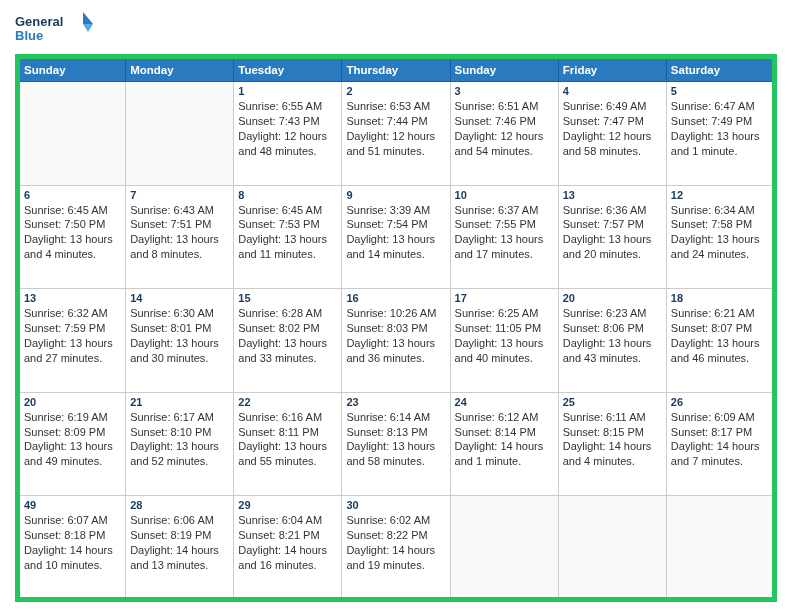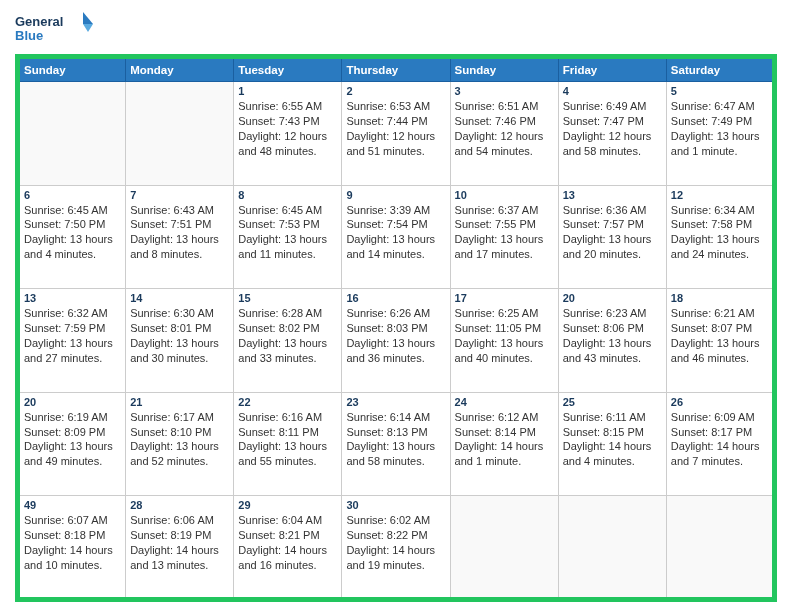--- a/index.html
+++ b/index.html
@@ -204,21 +204,21 @@
 Daylight: 13 hours and 30 minutes.</div>
           </td>
           <td>
             <div class="cell-day">15</div>
             <div class="cell-info">Sunrise: 6:28 AM
 Sunset: 8:02 PM
 Daylight: 13 hours and 33 minutes.</div>
           </td>
           <td>
             <div class="cell-day">16</div>
-            <div class="cell-info">Sunrise: 6:26 AM
+            <div class="cell-info">Sunrise: 10:26 AM
 Sunset: 8:03 PM
 Daylight: 13 hours and 36 minutes.</div>
           </td>
           <td>
             <div class="cell-day">17</div>
             <div class="cell-info">Sunrise: 6:25 AM
 Sunset: 11:05 PM
 Daylight: 13 hours and 40 minutes.</div>
           </td>
           <td>

